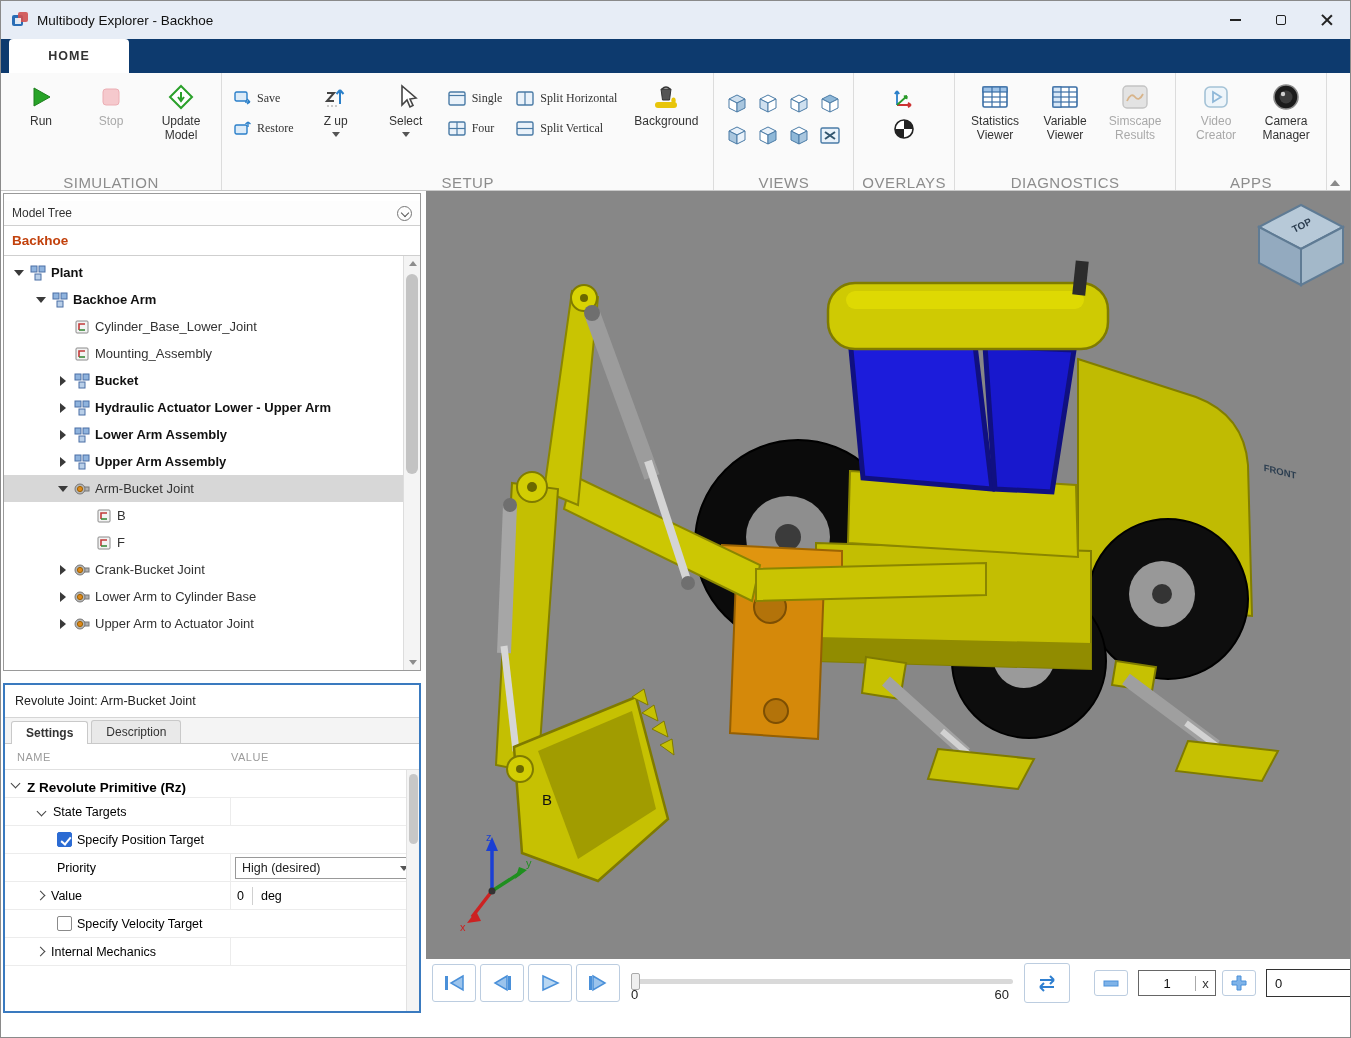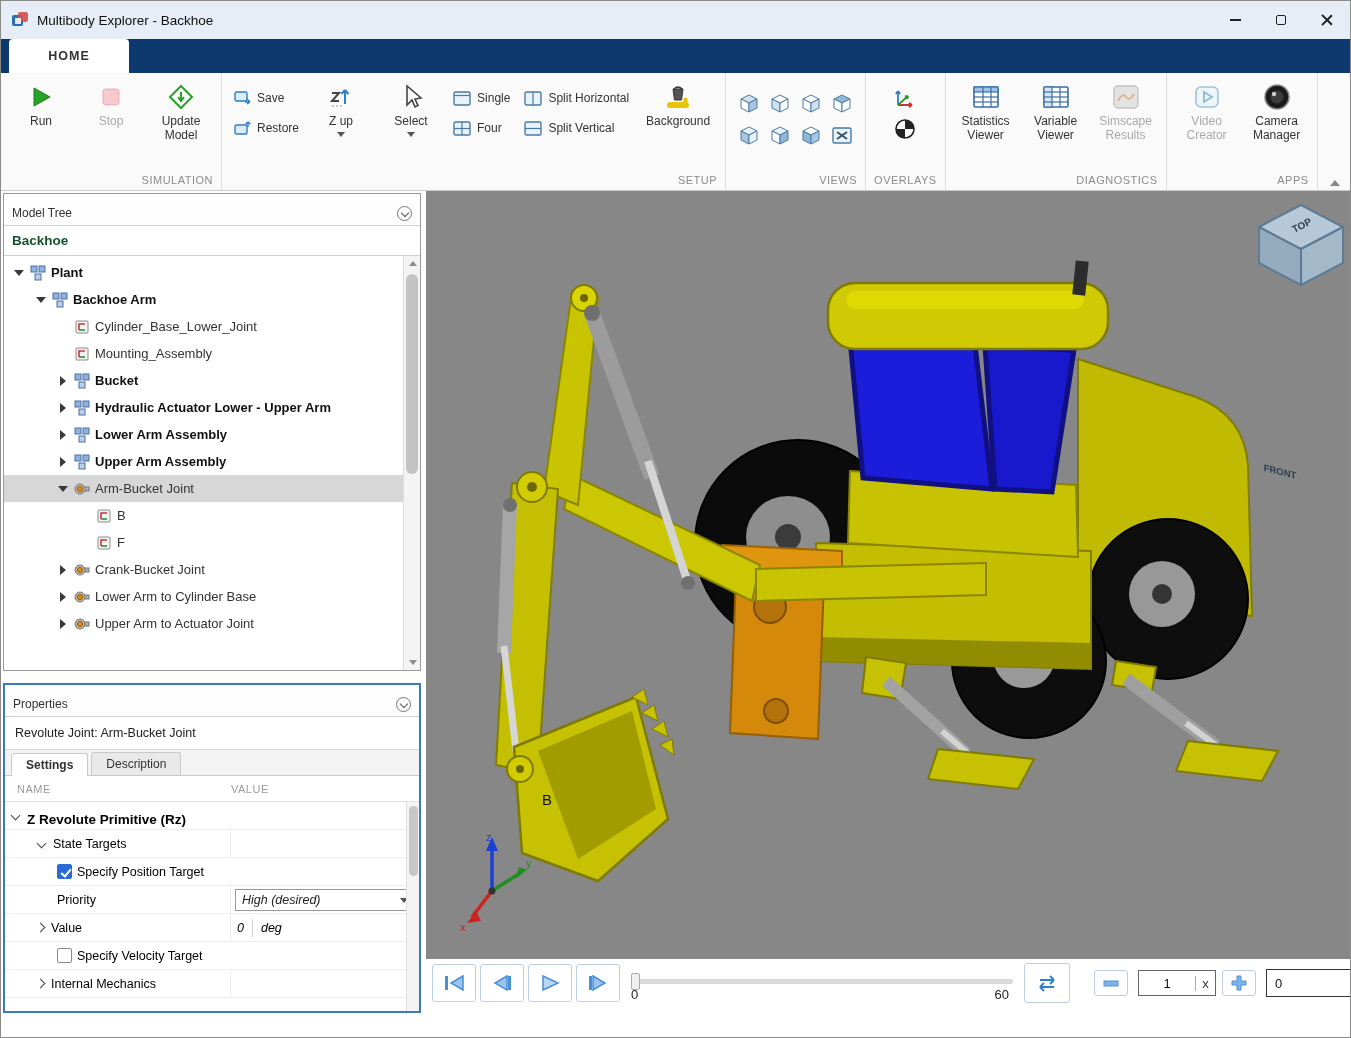--- a/index.html
+++ b/index.html
@@ -20,40 +20,40 @@
   .glyph-close::before { transform:rotate(45deg);} .glyph-close::after { transform:rotate(-45deg);}
 
   
   .tabstrip { position:absolute; left:0; top:38px; width:100%; height:34px; background:#0d3a6e; display:flex; align-items:flex-end; }
   .ribbontab { margin-left:8px; width:120px; height:34px; background:#ffffff; border-radius:4px 4px 0 0; display:flex; align-items:center; justify-content:center; font-size:12.5px; letter-spacing:1px; color:#333; font-weight:bold; }
 
   
   .ribbon { position:absolute; left:0; top:72px; width:100%; height:118px; background:#fafafa; border-bottom:1px solid #c9c9c9; display:flex; }
   .rgroup { display:flex; flex-direction:column; border-right:1px solid #dcdcdc; padding:6px 8px 0 8px; }
   .rgroup-content { flex:1; display:flex; align-items:flex-start; gap:6px; }
-  .rgroup-label { height:20px; font-size:11px; color:#8c8c8c; text-align:right; letter-spacing:0.5px; padding-top:4px; }
+  .rgroup-label { height:20px; font-size:15px; color:#8c8c8c; text-align:center; letter-spacing:0.5px; padding-top:4px; }
   .btn-lg { width:64px; display:flex; flex-direction:column; align-items:center; gap:3px; padding-top:4px; font-size:12px; color:#333; text-align:center; line-height:14px; cursor:default; }
   .btn-lg.wide { width:78px; }
   .btn-lg .bicon { height:28px; display:flex; align-items:center; justify-content:center; }
-  .btn-sm { display:flex; align-items:center; gap:6px; font-size:12px; color:#333; height:26px; padding:0 4px; cursor:default; }
+  .btn-sm { display:flex; align-items:center; gap:6px; font-size:12px; color:#333; height:26px; padding:0 4px; cursor:default;font-family:Liberation Serif, serif; }
   .smallstack { display:flex; flex-direction:column; justify-content:center; gap:4px; padding-top:6px; }
   .disabled { color:#a9a9a9 !important; }
   .dd-caret { width:0; height:0; border-left:4px solid transparent; border-right:4px solid transparent; border-top:5px solid #555; display:inline-block; margin-top:1px; }
   .viewgrid { display:grid; grid-template-columns:repeat(4,30px); grid-auto-rows:31px; gap:1px; padding-top:8px; }
   .viewbtn { display:flex; align-items:center; justify-content:center; cursor:default; }
   .ribbon-collapse { position:absolute; right:10px; bottom:4px; width:0; height:0; border-left:5px solid transparent; border-right:5px solid transparent; border-bottom:6px solid #8a8a8a; }
 
   
   .panel { position:absolute; background:#fff; border:1px solid #9a9a9a; display:flex; flex-direction:column; }
   .panel-header { height:25px; display:flex; align-items:center; justify-content:space-between; padding:0 8px; font-size:12px; color:#333; border-bottom:1px solid #cfcfcf; background:#fdfdfd; flex:0 0 auto;margin-top:7px; }
   .circ-chevron { width:15px; height:15px; border:1px solid #777; border-radius:50%; position:relative; }
   .circ-chevron::after { content:""; position:absolute; left:4px; top:3.5px; width:5px; height:5px; border-right:1.4px solid #555; border-bottom:1.4px solid #555; transform:rotate(45deg); }
 
   .modeltree { left:2px; top:192px; width:418px; height:478px; }
-  .tree-title { height:30px; display:flex; align-items:center; padding-left:8px; font-size:13.5px; font-weight:bold; color:#14532d; border-bottom:1px solid #cfcfcf; flex:0 0 auto; }
+  .tree-title { height:30px; display:flex; align-items:center; padding-left:8px; font-size:13.5px; font-weight:bold; color:#c2410c; border-bottom:1px solid #cfcfcf; flex:0 0 auto; }
   .tree-body { flex:1; position:relative; overflow:hidden; padding-top:3px; }
   .trow { height:27px; display:flex; align-items:center; gap:4px; padding-left:calc(8px + var(--lv) * 22px); }
   .trow.sel { background:#d7d7d7; }
   .caret { width:13px; height:13px; position:relative; flex:0 0 auto; }
   .caret.down::after { content:""; position:absolute; left:2px; top:4px; border-left:5px solid transparent; border-right:5px solid transparent; border-top:6px solid #3a3a3a; }
   .caret.right::after { content:""; position:absolute; left:4px; top:2px; border-top:5px solid transparent; border-bottom:5px solid transparent; border-left:6px solid #3a3a3a; }
   .ticon { width:18px; height:16px; flex:0 0 auto; display:flex; align-items:center; justify-content:center; }
   .tlabel { font-size:13px; color:#333; white-space:nowrap; }
   .tlabel.b { font-weight:bold; color:#111; }
   .vscroll { position:absolute; right:0; top:0; bottom:0; width:17px; background:#f4f4f4; border-left:1px solid #ddd; }
@@ -66,21 +66,21 @@
   .props { left:2px; top:682px; width:418px; height:330px; border:2px solid #3a7abf; }
   .props-sub { height:33px; display:flex; align-items:center; padding-left:10px; font-size:12.5px; color:#222; border-bottom:1px solid #d5d5d5; flex:0 0 auto; }
   .props-tabs { height:26px; display:flex; align-items:flex-end; border-bottom:1px solid #c9c9c9; padding-left:6px; gap:3px; flex:0 0 auto; background:#f4f4f4; }
   .ptab { padding:4px 14px; font-size:12px; color:#333; border:1px solid #c9c9c9; border-bottom:none; border-radius:3px 3px 0 0; background:#e9e9e9; }
   .ptab.active { background:#ffffff; font-weight:bold; position:relative; top:1px; }
   .grid { flex:1; position:relative; overflow:hidden; font-size:12.5px; }
   .ghead { display:flex; height:26px; border-bottom:1px solid #e0e0e0; color:#9b9b9b; font-size:11px; letter-spacing:0.5px; align-items:center; }
   .ghead .c1 { width:226px; padding-left:12px; }
   .grow { display:flex; height:28px; border-bottom:1px solid #ececec; align-items:center; }
   .grow .c1 { width:226px; display:flex; align-items:center; gap:5px; border-right:1px solid #ececec; height:100%; }
-  .grow .c2 { flex:1; display:flex; align-items:center; height:100%; padding:0 6px;font-style:italic; }
+  .grow .c2 { flex:1; display:flex; align-items:center; height:100%; padding:0 6px; }
   .chev { width:11px; height:11px; position:relative; flex:0 0 auto; }
   .chev.d::after { content:""; position:absolute; left:1px; top:2px; width:6px; height:6px; border-right:1.6px solid #444; border-bottom:1.6px solid #444; transform:rotate(45deg); }
   .chev.r::after { content:""; position:absolute; left:2px; top:2px; width:6px; height:6px; border-right:1.6px solid #444; border-bottom:1.6px solid #444; transform:rotate(-45deg); }
   .cbox { width:15px; height:15px; border:1px solid #8a8a8a; border-radius:2px; background:#fff; position:relative; flex:0 0 auto; }
   .cbox.on { background:#2b6bd3; border-color:#2b6bd3; }
   .cbox.on::after { content:""; position:absolute; left:4.5px; top:1.5px; width:4px; height:8px; border-right:2px solid #fff; border-bottom:2px solid #fff; transform:rotate(40deg); }
   .combo { width:100%; height:22px; border:1px solid #999; background:#fff; display:flex; align-items:center; padding:0 6px; justify-content:space-between; font-size:12.5px; color:#222; }
   .unit-div { width:1px; height:18px; background:#d0d0d0; margin:0 8px; }
   .pgscroll { position:absolute; right:0; top:26px; bottom:0; width:13px; background:#f4f4f4; border-left:1px solid #e2e2e2; }
   .pgscroll .thumb { position:absolute; left:2px; top:4px; width:9px; height:70px; background:#c7c7c7; border-radius:5px; }
@@ -579,24 +579,20 @@
 
       <div class="vscroll">
         <div class="sb-arrow sb-up"></div>
         <div class="thumb" style="top:18px; height:200px;"></div>
         <div class="sb-arrow sb-dn"></div>
       </div>
     </div>
   </div>
 
   <div class="panel props">
-    <div class="panel-header">
-      <span>Properties</span>
-      <div class="circ-chevron"></div>
-    </div>
     <div class="props-sub">Revolute Joint: Arm-Bucket Joint</div>
     <div class="props-tabs">
       <div class="ptab active">Settings</div>
       <div class="ptab">Description</div>
     </div>
     <div class="grid">
       <div class="ghead">
         <div class="c1">NAME</div>
         <div>VALUE</div>
       </div>

